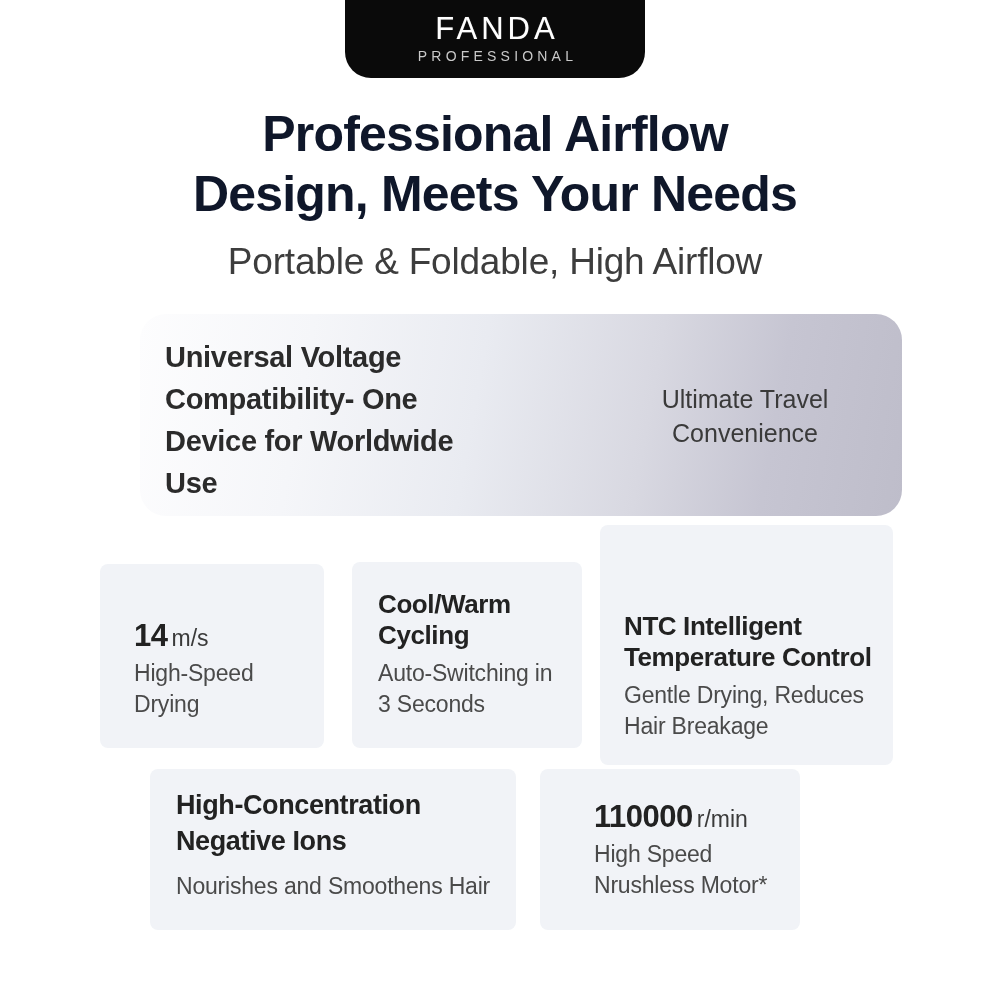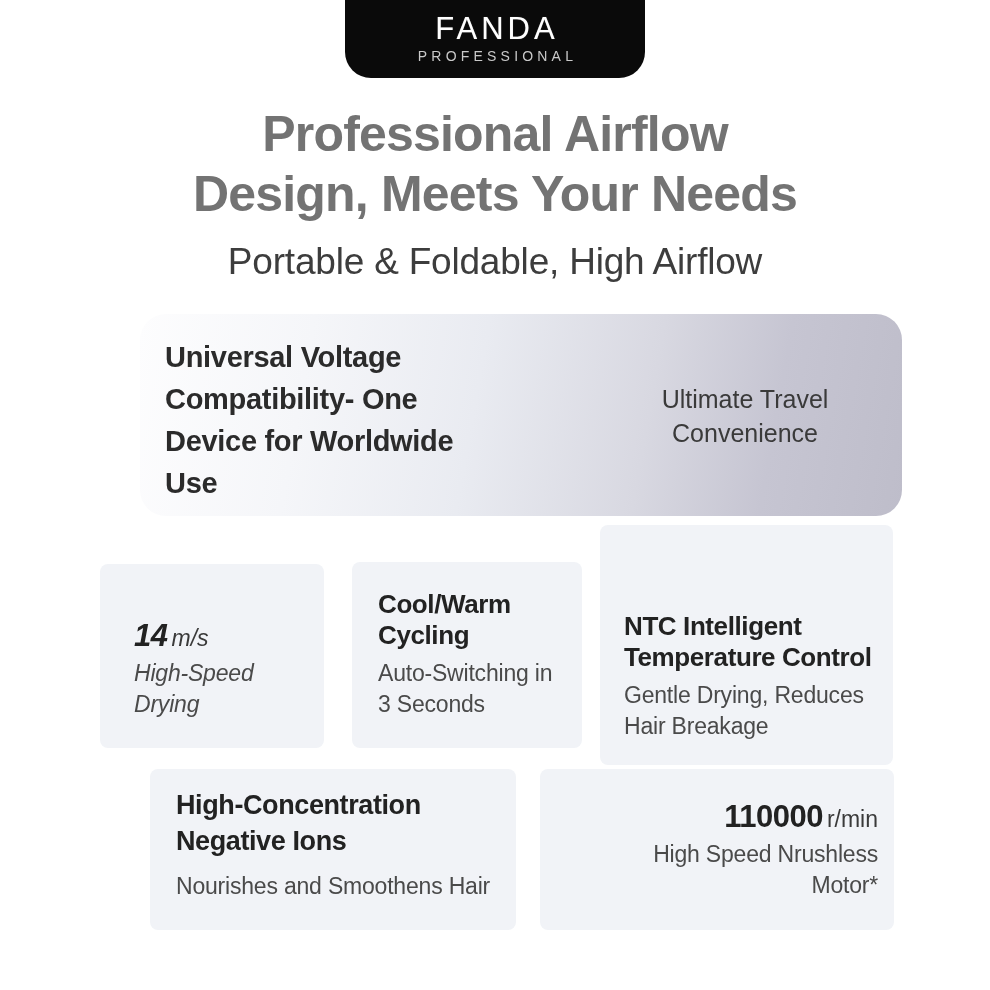--- a/index.html
+++ b/index.html
@@ -60,21 +60,21 @@
     padding-left: 5px;
   }
 
   
   .headline {
     position: absolute;
     left: 0;
     top: 104px;
     width: 990px;
     text-align: center;
-    color: #737373;
+    color: #0f172a;
     font-family: "Liberation Sans", sans-serif;
     font-size: 50px;
     font-weight: bold;
     line-height: 60px;
     letter-spacing: -0.8px;
   }
   .headline .l2 { display: block; }
 
   .subhead {
     position: absolute;
@@ -180,25 +180,25 @@
   .card-desc {
     color: #4a4a4a;
     font-family: "Liberation Sans", sans-serif;
     font-size: 23px;
     font-weight: 400;
     line-height: 31px;
     letter-spacing: -0.2px;
   }
 
   
-  #card-speed      { left: 100px; top: 564px; width: 224px; height: 184px; font-style: italic; }
+  #card-speed      { left: 100px; top: 564px; width: 224px; height: 184px; }
   #card-cycling    { left: 352px; top: 562px; width: 230px; height: 186px; }
   #card-ntc        { left: 600px; top: 525px; width: 293px; height: 240px; text-decoration: underline; }
   #card-ions       { left: 150px; top: 769px; width: 366px; height: 161px; }
-  #card-motor      { left: 540px; top: 769px; width: 354px; height: 161px; text-align: right; }
+  #card-motor      { left: 540px; top: 769px; width: 260px; height: 161px; }
 
   #card-ntc .card-inner  { left: 24px; right: 12px; bottom: 23px; }
   #card-ions .card-inner { left: 26px; right: 16px; bottom: 28px; }
   #card-motor .card-inner{ left: 54px; right: 16px; bottom: 29px; }
   #card-cycling .card-inner { left: 26px; right: 14px; bottom: 28px; }
 </style>
 </head>
 <body>
 
 <div class="page">

